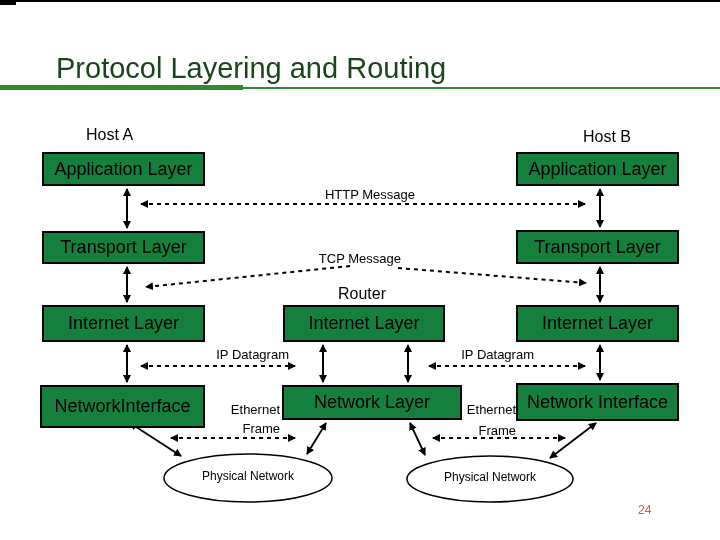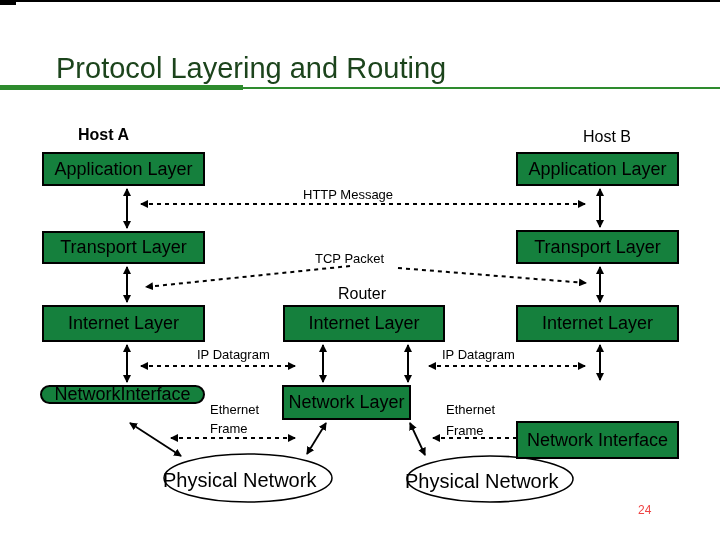--- a/index.html
+++ b/index.html
@@ -12,27 +12,27 @@
   .title{
     position:absolute;left:40px;top:36px;margin:16px;font-size:29px;font-weight:400;
     color:#1c441c;letter-spacing:0px;white-space:nowrap;
   }
   .rule-thick{position:absolute;left:0;top:85px;width:243px;height:5px;background:#2e8b2e;}
   .rule-thin{position:absolute;left:243px;top:87px;width:477px;height:2px;background:#2e8b2e;}
   .diagram-svg{position:absolute;left:0;top:0;width:720px;height:540px;}
   .lbl{position:absolute;white-space:nowrap;color:#000;}
   .host-lbl{font-size:16px;}
   .router-lbl{font-size:16px;}
-  .msg-lbl{font-size:13px;text-align:left;}
+  .msg-lbl{font-size:13px;text-align:right;}
   .box{
     position:absolute;background:#15803d;border:2px solid #000;box-sizing:border-box;
     display:flex;align-items:center;justify-content:center;
     font-size:18px;white-space:nowrap;
   }
-  .ellipse-lbl{position:absolute;font-size:20px;white-space:nowrap;}
+  .ellipse-lbl{position:absolute;font-size:12px;text-align:center;white-space:nowrap;}
   .page-number{position:absolute;left:638px;top:503px;font-size:12px;color:#ef4444;}
 </style>
 </head>
 <body>
 
 <div class="slide">
 
   <div class="top-line"></div>
   <div class="corner-mark"></div>
 
@@ -71,59 +71,59 @@
 
     <line x1="141" y1="204" x2="585" y2="204" stroke="#000" stroke-width="2.2" stroke-dasharray="4 4" marker-start="url(#mS)" marker-end="url(#mE)"></line>
     <line x1="350" y1="266" x2="146" y2="287" stroke="#000" stroke-width="2" stroke-dasharray="4 4" marker-end="url(#mE)"></line>
     <line x1="398" y1="268" x2="586" y2="283" stroke="#000" stroke-width="2" stroke-dasharray="4 4" marker-end="url(#mE)"></line>
     <line x1="141" y1="366" x2="295" y2="366" stroke="#000" stroke-width="2" stroke-dasharray="4 4" marker-start="url(#mS)" marker-end="url(#mE)"></line>
     <line x1="429" y1="366" x2="585" y2="366" stroke="#000" stroke-width="2" stroke-dasharray="4 4" marker-start="url(#mS)" marker-end="url(#mE)"></line>
     <line x1="171" y1="438" x2="295" y2="438" stroke="#000" stroke-width="2" stroke-dasharray="4 4" marker-start="url(#mS)" marker-end="url(#mE)"></line>
     <line x1="433" y1="438" x2="565" y2="438" stroke="#000" stroke-width="2" stroke-dasharray="4 4" marker-start="url(#mS)" marker-end="url(#mE)"></line>
   </svg>
 
-  <div class="lbl host-lbl" style="left:78px;top:126px;font-weight:bold;">Host A</div>
+  <div class="lbl host-lbl" style="left:86px;top:126px;">Host A</div>
   <div class="lbl host-lbl" style="left:583px;top:128px;">Host B</div>
   <div class="lbl router-lbl" style="left:338px;top:285px;">Router</div>
 
   <div class="box" style="left:42px;top:152px;width:163px;height:34px;">
       <span>Application Layer</span>
     </div>
   <div class="box" style="left:42px;top:231px;width:163px;height:33px;">
       <span>Transport Layer</span>
     </div>
   <div class="box" style="left:42px;top:305px;width:163px;height:37px;">
       <span>Internet Layer</span>
     </div>
-  <div class="box" style="left:40px;top:385px;width:165px;height:19px;border-radius:17px;">
+  <div class="box" style="left:40px;top:385px;width:165px;height:43px;">
       <span>NetworkInterface</span>
     </div>
 
   <div class="box" style="left:283px;top:305px;width:162px;height:37px;">
       <span>Internet Layer</span>
     </div>
-  <div class="box" style="left:282px;top:385px;width:129px;height:35px;">
+  <div class="box" style="left:282px;top:385px;width:180px;height:35px;">
       <span>Network Layer</span>
     </div>
 
   <div class="box" style="left:516px;top:152px;width:163px;height:34px;">
       <span>Application Layer</span>
     </div>
   <div class="box" style="left:516px;top:230px;width:163px;height:34px;">
       <span>Transport Layer</span>
     </div>
   <div class="box" style="left:516px;top:305px;width:163px;height:37px;">
       <span>Internet Layer</span>
     </div>
-  <div class="box" style="left:516px;top:383px;width:163px;height:38px;margin-top:38px;">
+  <div class="box" style="left:516px;top:383px;width:163px;height:38px;">
       <span>Network Interface</span>
     </div>
 
   <div class="lbl msg-lbl" style="left:303px;top:187px;width:112px;">HTTP Message</div>
-  <div class="lbl msg-lbl" style="left:315px;top:251px;width:86px;">TCP Packet</div>
+  <div class="lbl msg-lbl" style="left:315px;top:251px;width:86px;">TCP Message</div>
   <div class="lbl msg-lbl" style="left:197px;top:347px;width:92px;">IP Datagram</div>
   <div class="lbl msg-lbl" style="left:442px;top:347px;width:92px;">IP Datagram</div>
   <div class="lbl msg-lbl" style="left:210px;top:402px;width:70px;">Ethernet</div>
   <div class="lbl msg-lbl" style="left:210px;top:421px;width:70px;">Frame</div>
   <div class="lbl msg-lbl" style="left:446px;top:402px;width:70px;">Ethernet</div>
   <div class="lbl msg-lbl" style="left:446px;top:423px;width:70px;">Frame</div>
 
   <div class="ellipse-lbl" style="left:163px;top:469px;width:170px;">Physical Network</div>
   <div class="ellipse-lbl" style="left:405px;top:470px;width:170px;">Physical Network</div>
 

